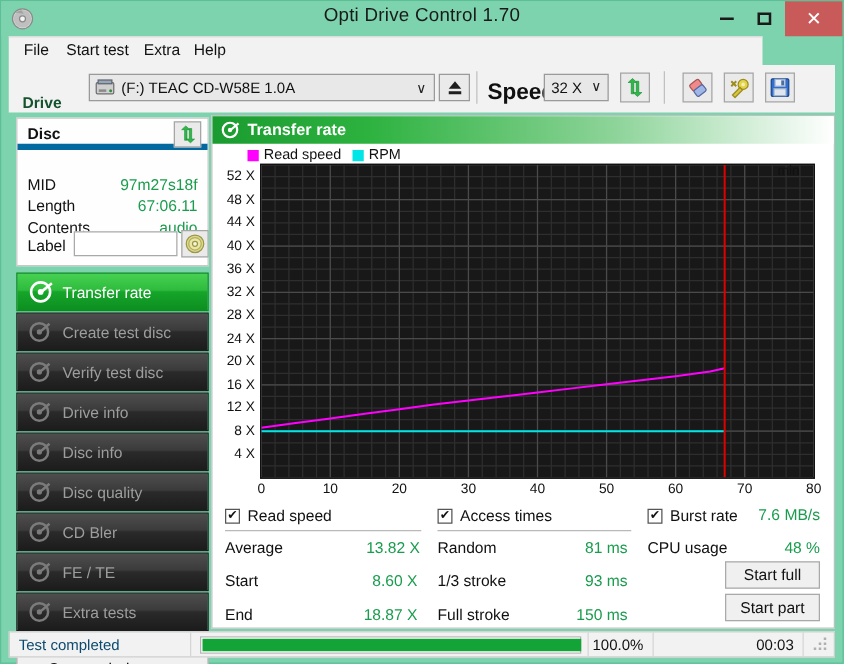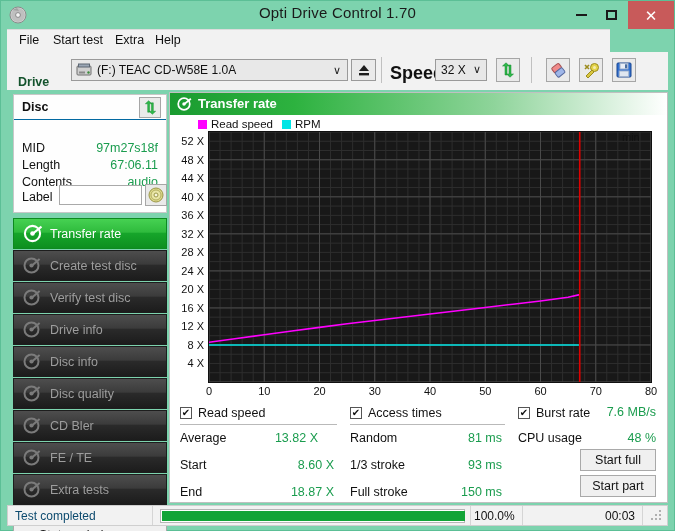--- a/index.html
+++ b/index.html
@@ -125,21 +125,21 @@
     position: absolute; left: 6px; top: 89px;
     width: 160px; height: 413px;
   }
   #disc-box {
     position: absolute; left: 6px; top: 4px;
     width: 154px; height: 119px;
     background: #fefefe; border: 1px solid #c8c8c8;
   }
   #disc-hdr {
     position: absolute; left: 0; top: 0; width: 152px; height: 25px;
-    border-bottom: 1px solid #0369a1;
+    border-bottom: 5px solid #0369a1;
   }
   #disc-hdr-label {
     position: absolute; left: 8px; top: 5px;
     font-size: 12.5px; font-weight: bold; color: #111;
   }
   #disc-refresh {
     position: absolute; left: 125px; top: 2px;
     width: 22px; height: 21px;
     background: #eaeaea; border: 1px solid #a6a6a6;
     display: flex; align-items: center; justify-content: center;
@@ -677,21 +677,21 @@
     <div id="results">
 
       <div class="res-col" id="col-read">
         <div class="res-head">
           <span class="cbx">✔</span>
           <span class="res-head-label">Read speed</span>
         </div>
         <div class="hrule" style="left:0; top:21px; width:157px;"></div>
         <div class="res-row" style="top:6px">
           <span class="res-key">Average</span>
-          <span class="res-val" style="left:44px; width:94px;">13.82 X</span>
+          <span class="res-val" style="left:62px; width:94px;">13.82 X</span>
         </div>
         <div class="res-row" style="top:12px">
           <span class="res-key">Start</span>
           <span class="res-val" style="left:60px; width:94px;">8.60 X</span>
         </div>
         <div class="res-row" style="top:18px">
           <span class="res-key">End</span>
           <span class="res-val" style="left:60px; width:94px;">18.87 X</span>
         </div>
       </div>

